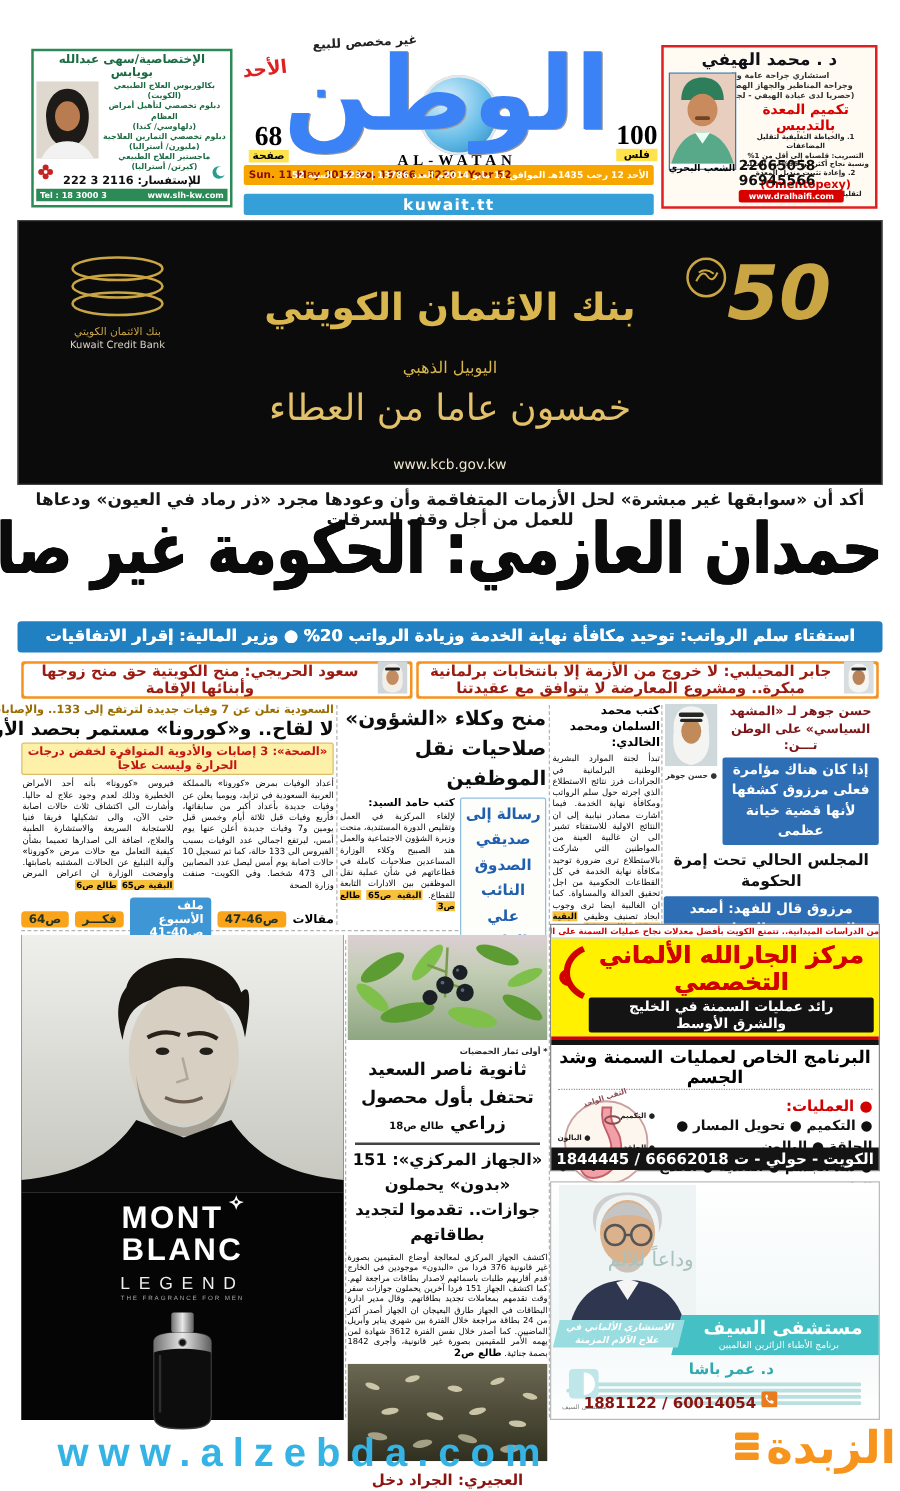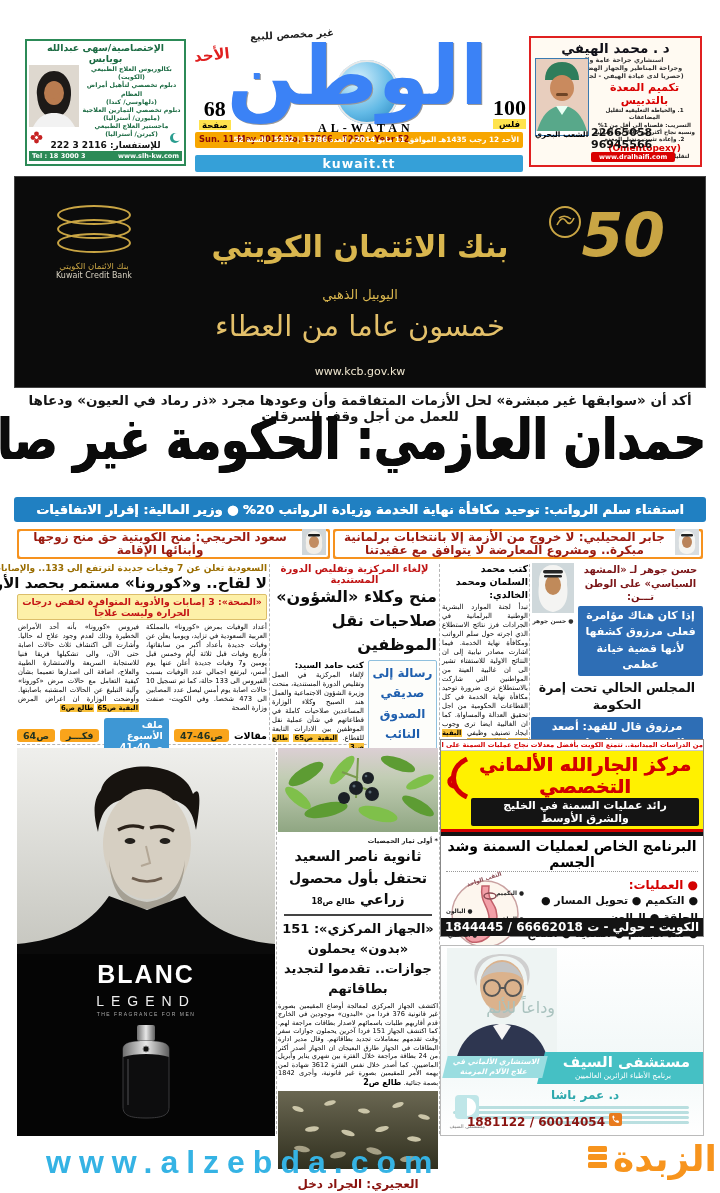--- a/index.html
+++ b/index.html
@@ -357,21 +357,20 @@
   <div class="abs colB">
     <div class="byline">كتب محمد السلمان ومحمد الخالدي:</div>
     <div class="body-sm just" style="margin-top:2px;">
       <span>تبدأ لجنة الموارد البشرية الوطنية البرلمانية في الجرادات فرز نتائج الاستطلاع الذي اجرته حول سلم الرواتب ومكافأة نهاية الخدمة. فيما اشارت مصادر نيابية إلى ان النتائج الاولية للاستفتاء تشير الى ان غالبية العينة من المواطنين التي شاركت بالاستطلاع ترى ضرورة توحيد مكافأة نهاية الخدمة في كل القطاعات الحكومية من اجل تحقيق العدالة والمساواة. كما ان الغالبية ايضا ترى وجوب ايجاد تصنيف وظيفي</span>
       <span class="hl">البقية ص65</span>
       <span class="hl">طالع ص20</span>
     </div>
   </div>
 
   <div class="abs colC">
-    <div class="c-red-head">لإلغاء المركزية وتقليص الدورة المستندية</div>
     <div class="c-headline">منح وكلاء «الشؤون» صلاحيات نقل الموظفين</div>
     <div class="c-row">
       <div class="c-box">
         <div class="c-box-title">رسالة إلى صديقي الصدوق النائب علي الراشد</div>
         <div class="c-box-by">بقلم: سعود خالد سعود الزيد</div>
         <div class="c-box-see">طالع ص66</div>
       </div>
       <div class="c-art">
         <div class="byline" style="font-size:8.5px;">كتب حامد السيد:</div>
         <div class="body-sm just">
@@ -423,20 +422,24 @@
           <path d="M133 80 q13 -4 24 3" stroke="#2a2119" stroke-width="3.4" fill="none"></path>
           <ellipse cx="113" cy="93" rx="5.4" ry="3" fill="#23201c"></ellipse>
           <ellipse cx="148" cy="93" rx="5.4" ry="3" fill="#23201c"></ellipse>
           <path d="M129 98 l4 17 l-9 3" stroke="#b3a796" stroke-width="2" fill="none"></path>
           <path d="M115 130 q15 7 30 0" stroke="#6d5d4e" stroke-width="2.6" fill="none"></path>
           <path d="M92 112 C96 142 112 152 130 154 C148 152 164 142 168 112 C166 148 150 161 130 161 C110 161 94 148 92 112" fill="#8e8676" opacity="0.65"></path>
           <path d="M0 206 L0 196 C42 192 72 178 92 148 L130 162 L168 148 C188 178 216 192 258 196 L258 206 Z" fill="#0a0a0a"></path>
         </svg>
     </span>
     <div class="mb-logo">
+      <div class="mb-word"><span>MONT</span><span class="mb-star"><svg width="16" height="16" viewBox="0 0 16 16">
+              <path d="M8 0 C9 4 10 5 14 5.5 C10 7 9 8 8 12 C7 8 6 7 2 5.5 C6 5 7 4 8 0" fill="#fff"></path>
+              <circle cx="8" cy="5.6" r="1.4" fill="#0a0a0a"></circle>
+            </svg></span></div>
       <div class="mb-word">BLANC</div>
       <div class="mb-legend">LEGEND</div>
       <div class="mb-tag">THE FRAGRANCE FOR MEN</div>
       <div style="margin-top:6px;">
         <svg width="70" height="96" viewBox="0 0 70 96">
             <defs>
               <linearGradient id="cap" x1="0" y1="0" x2="1" y2="0">
                 <stop offset="0" stop-color="#6f6f6f"></stop>
                 <stop offset="0.5" stop-color="#e8e8e8"></stop>
                 <stop offset="1" stop-color="#5e5e5e"></stop>

